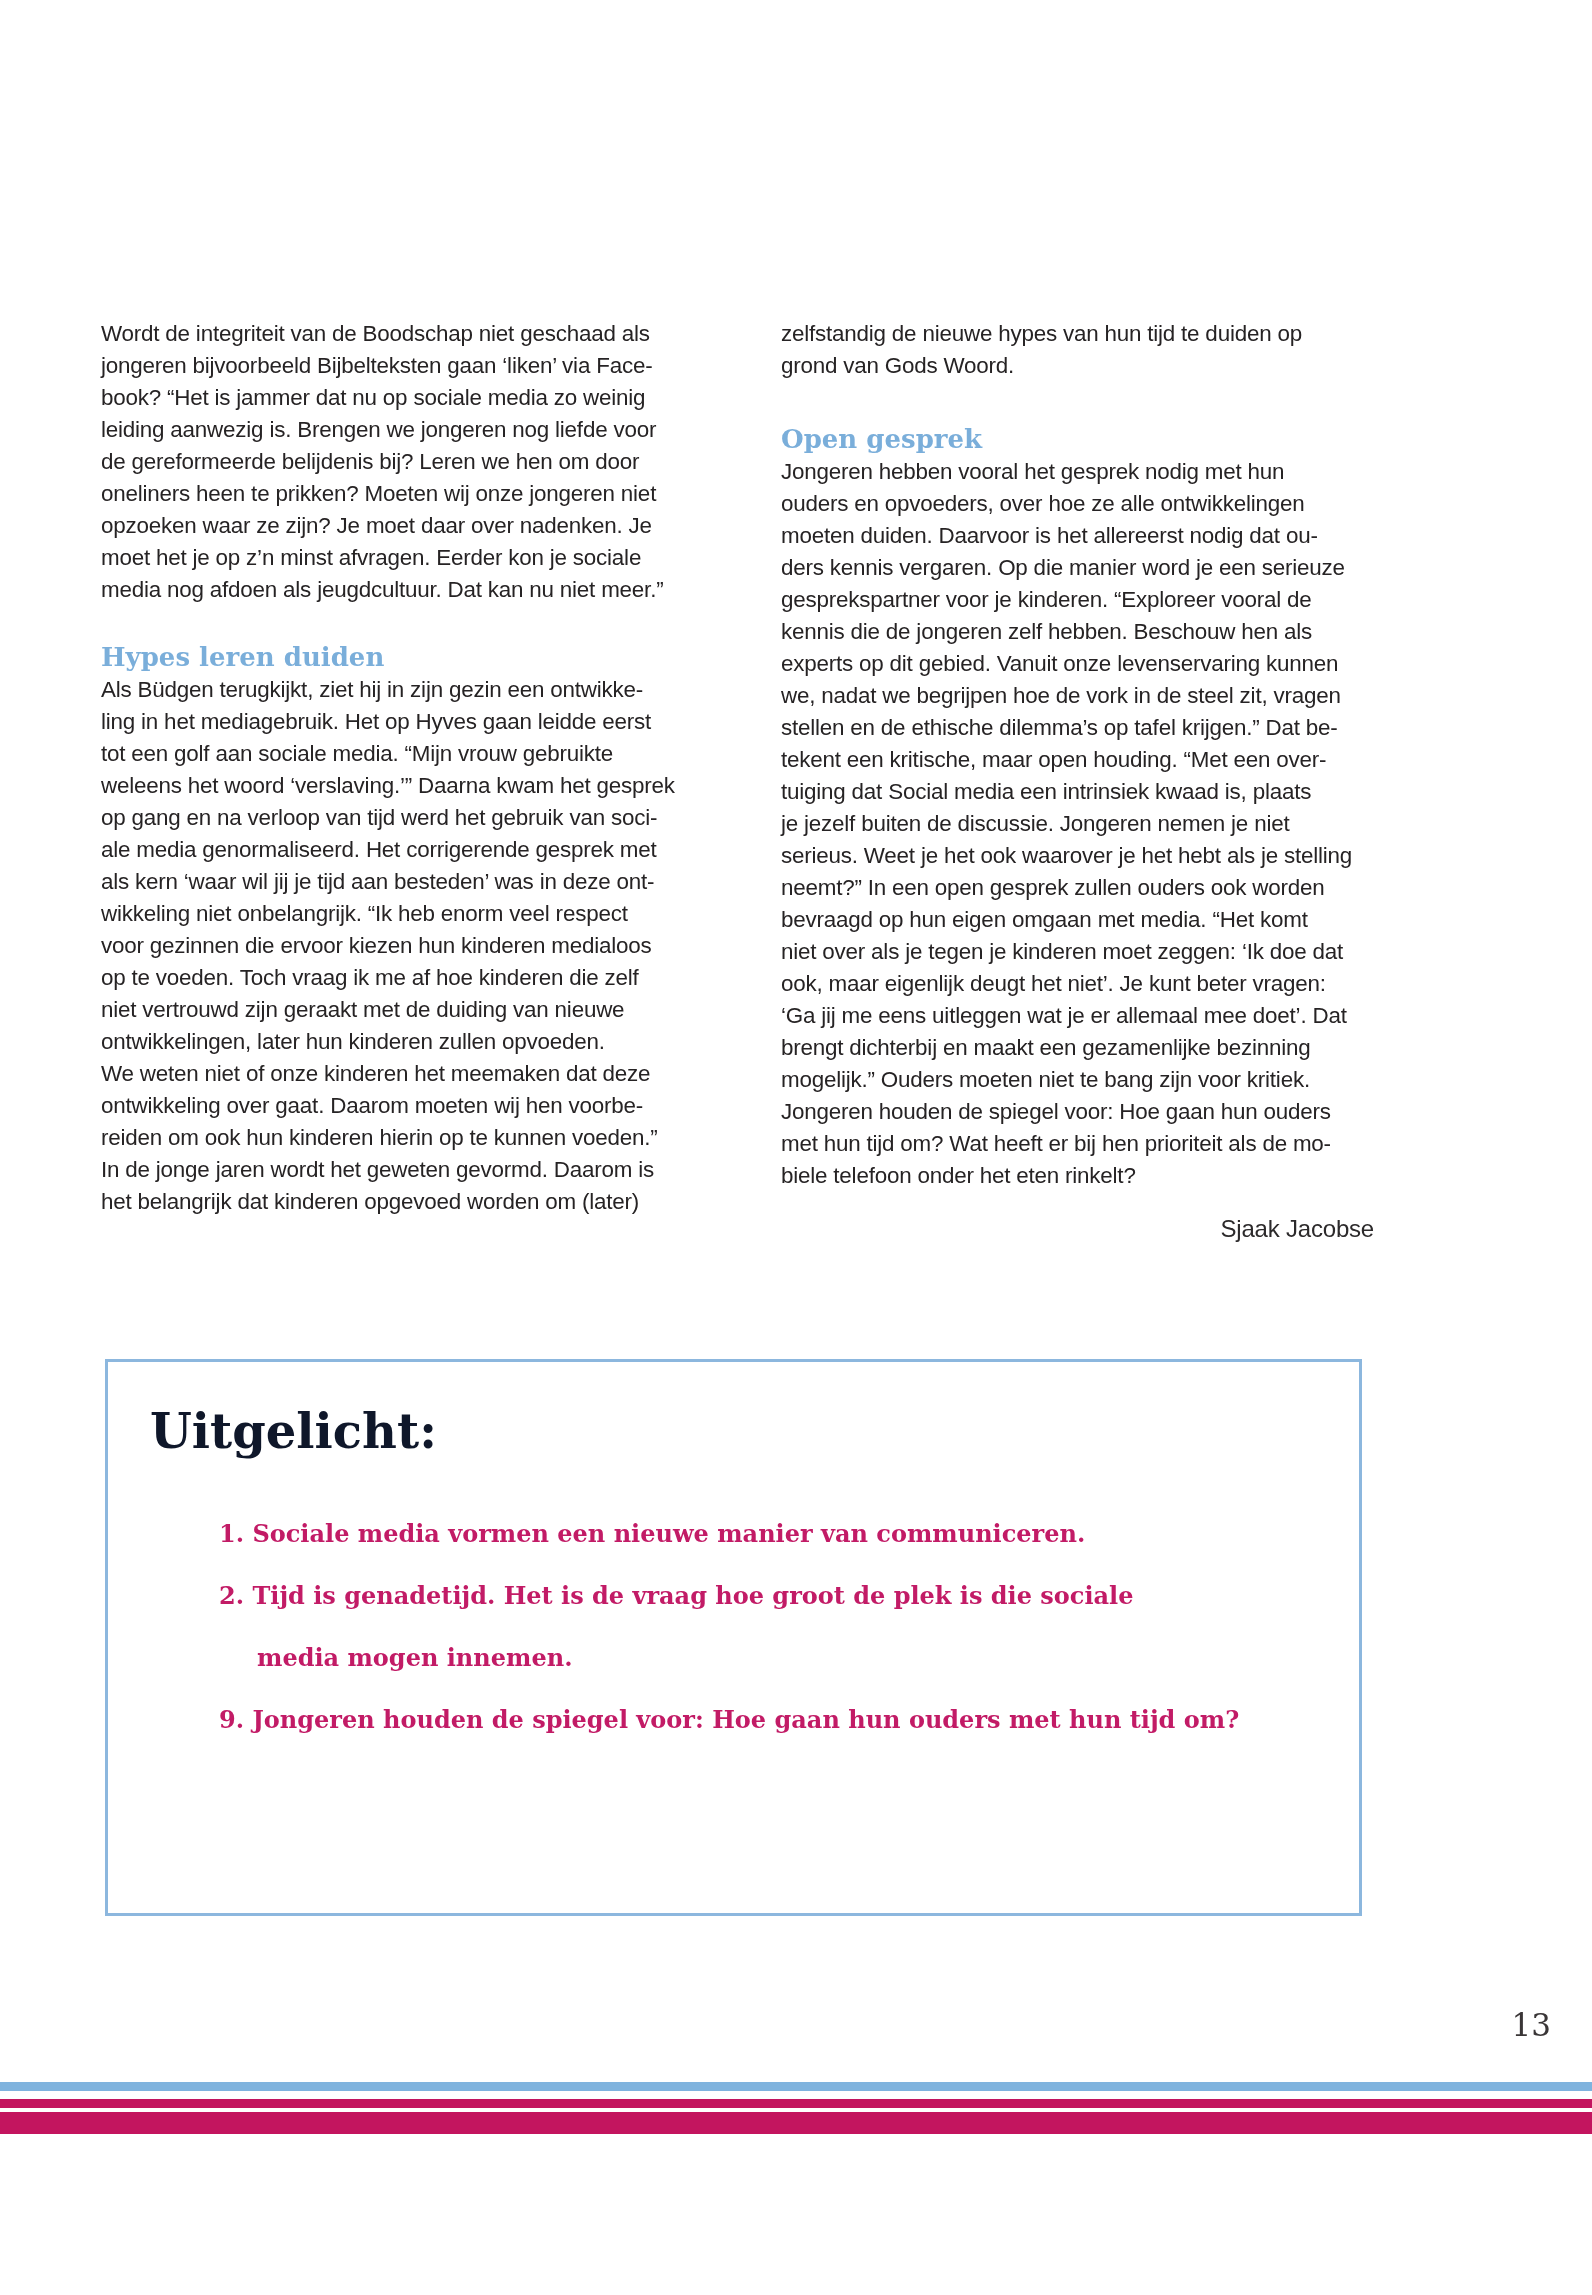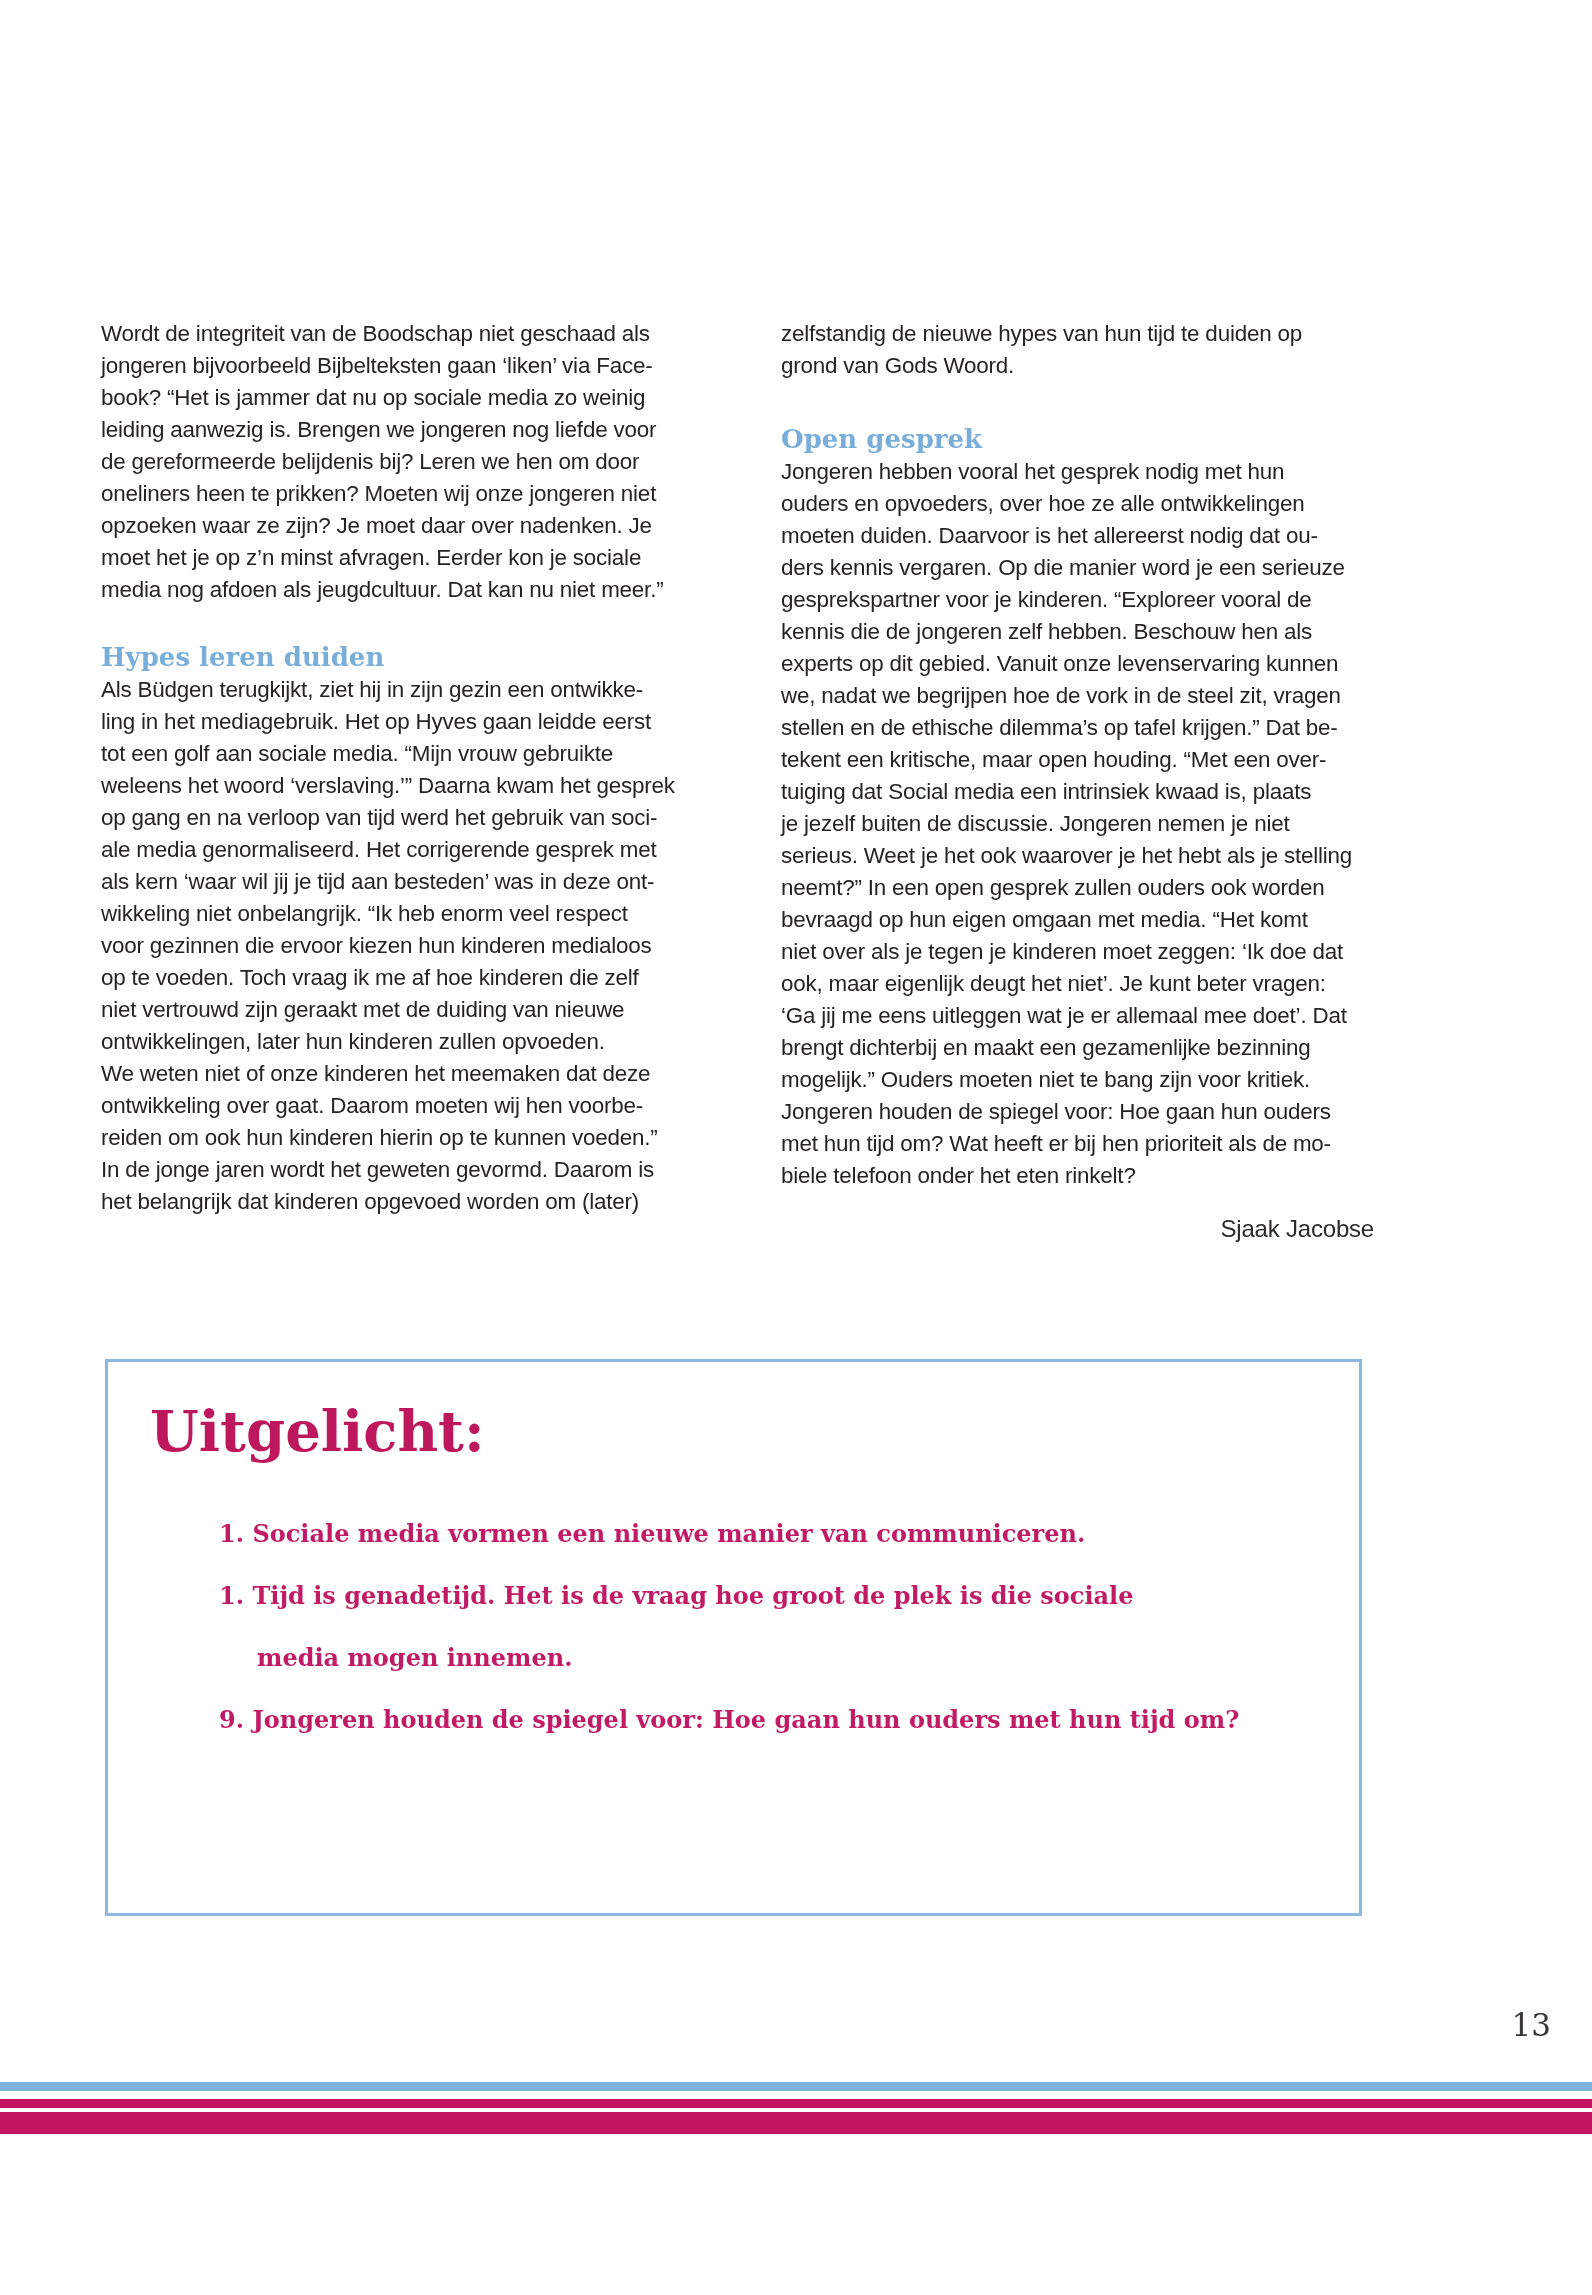--- a/index.html
+++ b/index.html
@@ -46,23 +46,23 @@
     position:absolute;
     left:105px;top:1359px;
     width:1251px;height:551px;
     border:3.5px solid #8cb7de;
     background:#ffffff;
   }
   .highlight-title{
     margin:41px 0 0 42px;
     font-family:"DejaVu Serif","Liberation Serif",serif;
     font-weight:bold;
-    font-size:56px;
+    font-size:48px;
     line-height:57px;
-    color:#be185d;
+    color:#0f172a;
   }
   .highlight-list{margin-top:43px;}
   .highlight-item{
     font-family:"DejaVu Serif","Liberation Serif",serif;
     font-weight:bold;
     font-size:24px;
     line-height:62px;
     color:#c21b66;
     padding-left:149px;
     text-indent:-38px;
@@ -143,21 +143,21 @@
 ontwikkeling over gaat. Daarom moeten wij hen voorbe-
 reiden om ook hun kinderen hierin op te kunnen voeden.”
 In de jonge jaren wordt het geweten gevormd. Daarom is
 het belangrijk dat kinderen opgevoed worden om (later)</p>
   </div>
 
   <div class="highlight-box">
     <h1 class="highlight-title">Uitgelicht:</h1>
     <div class="highlight-list">
       <div class="highlight-item">1. Sociale media vormen een nieuwe manier van communiceren.</div>
-      <div class="highlight-item">1. Tijd is genadetijd. Het is de vraag hoe groot de plek is die sociale
+      <div class="highlight-item">2. Tijd is genadetijd. Het is de vraag hoe groot de plek is die sociale
 media mogen innemen.</div>
       <div class="highlight-item">9. Jongeren houden de spiegel voor: Hoe gaan hun ouders met hun tijd om?</div>
     </div>
   </div>
 
   <div class="page-number">13</div>
 
   <div class="stripe stripe-blue"></div>
   <div class="stripe stripe-magenta-thin"></div>
   <div class="stripe stripe-magenta-thick"></div>

